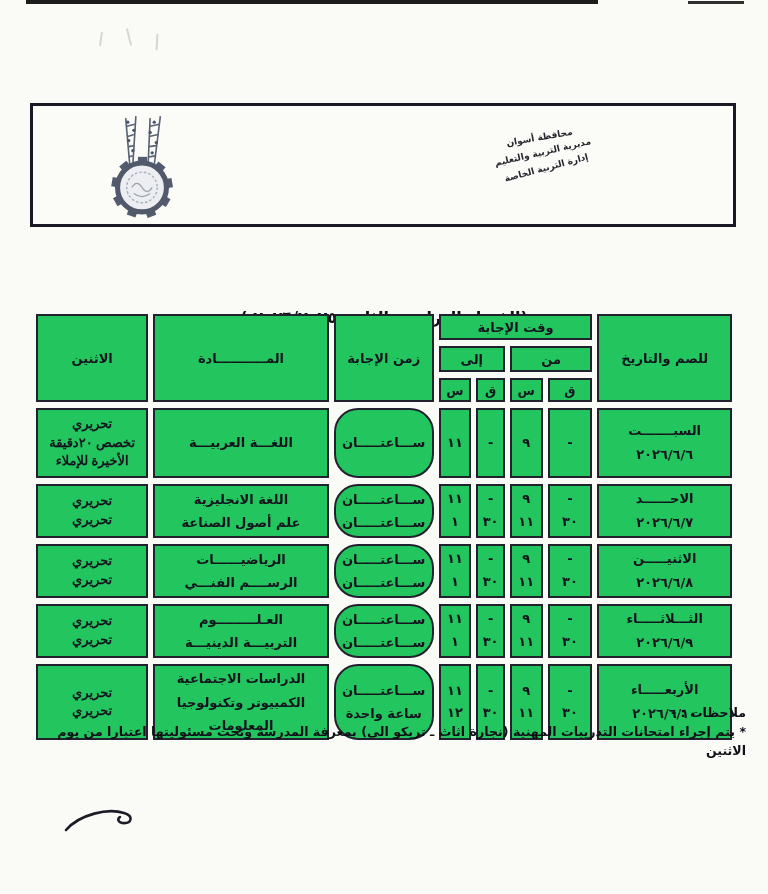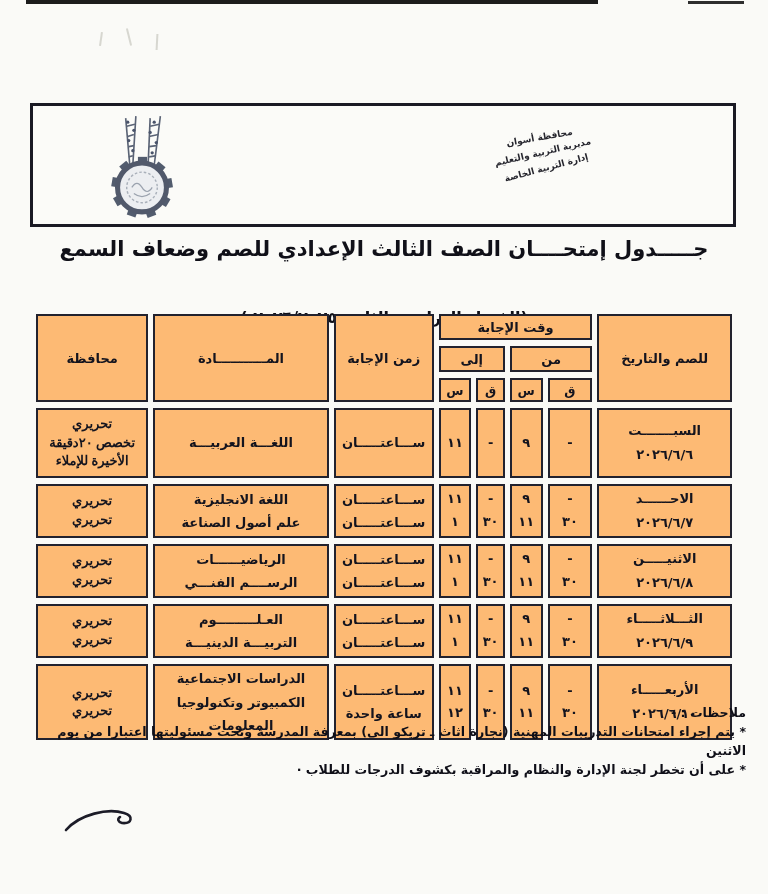--- a/index.html
+++ b/index.html
@@ -37,31 +37,31 @@
     position:absolute; top:273px; left:0; width:100%; text-align:center;
     font-size:16px; font-weight:bold; color:#101018;margin-top:35px;
   }
   
   table.exam {
     position:absolute; left:31px; top:308px; width:706px;
     border-collapse:separate; border-spacing:5px 6px;
     table-layout:fixed; direction:rtl;
   }
   table.exam th, table.exam td {
-    border:2px solid #22222e; background:#fdba74;
+    border:2px solid #22222e; background:#22c55e;
     text-align:center; vertical-align:middle;
     font-weight:bold; font-size:13px; color:#14141e;
     white-space:pre-line; padding:1px 2px; overflow:hidden;
   }
   tr.hrow1 th, tr.hrow2 th { height:20px; }
   tr.hrow3 th { height:18px; font-size:12.5px; }
   th.big { font-size:13.5px; }
   td.day { font-size:14.5px; line-height:1.85; }
   td.tnum { font-size:13px; line-height:1.75;margin-top:16px; }
-  td.dur { font-size:12.5px; line-height:1.8; }
+  td.dur { font-size:12.5px; line-height:1.8;border-radius:24px; }
   td.subj { font-size:13px; line-height:1.8; }
   td.note { font-size:11.5px; line-height:1.45;font-family:Liberation Serif, serif; }
   tr.r1 td { height:64px; }
   tr.rN td { height:46px; }
   
   .footer {
     position:absolute; left:24px; top:704px; width:722px;
     direction:rtl; text-align:right; font-weight:bold;
     font-size:12.6px; color:#0f0f18; line-height:1.5;
   }
@@ -125,41 +125,40 @@
       <path d="M40 74 Q45 66 50 74 T60 74" fill="none" stroke="#9aa2ae" stroke-width="1.2"></path>
       <path d="M42 80 Q50 86 58 80" fill="none" stroke="#9aa2ae" stroke-width="1.2"></path>
     </svg>
     <div class="stamp">
       <div>محافظة أسوان</div>
       <div>مديرية التربية والتعليم</div>
       <div>إدارة التربية الخاصة</div>
     </div>
   </div>
 
-  <div class="title">جـــــدول إمتحــــان الصف الثالث الإعدادي للصم وضعاف السمع</div>
   <div class="subtitle">(الفصل الدراسي الثانى  ٢٠٢٦/٢٠٢٥ )</div>
 
   <table class="exam">
     <colgroup>
       <col style="width:132px">
         <col style="width:44px">
         <col style="width:32px">
       <col style="width:28px">
         <col style="width:32px">
         <col style="width:98px">
       <col style="width:172px">
         <col style="width:110px">
     </colgroup>
     <tbody>
         <tr class="hrow1">
       <th class="big" rowspan="3">للصم والتاريخ</th>
       <th colspan="4">وقت الإجابة</th>
       <th class="big" rowspan="3">زمن الإجابة</th>
       <th class="big" rowspan="3">المـــــــــــادة</th>
-      <th class="big" rowspan="3">محافظة</th>
+      <th class="big" rowspan="3">الاثنين</th>
     </tr>
     <tr class="hrow2">
       <th colspan="2">من</th>
       <th colspan="2">إلى</th>
     </tr>
     <tr class="hrow3">
       <th>ق</th>
       <th>س</th>
       <th>ق</th>
       <th>س</th>
@@ -253,20 +252,19 @@
 الكمبيوتر وتكنولوجيا المعلومات</td>
       <td class="note">تحريري
 تحريري</td>
     </tr>
   </tbody>
     </table>
 
   <div class="footer">
     <div class="ln">ملاحظات : -</div>
     <div class="ln">* يتم إجراء امتحانات التدريبات المهنية (نجارة اثاث ـ تريكو الى) بمعرفة المدرسة وتحت مسئوليتها اعتبارا من يوم الاثنين</div>
-    <div class="ln">* على أن تخطر لجنة الإدارة والنظام والمراقبة بكشوف الدرجات للطلاب ·</div>
   </div>
 
   <svg class="sig" viewBox="0 0 96 42">
     <path d="M6 26 C20 10 48 4 64 9 C74 12 72 20 62 19 C58 18 57 15 60 13" fill="none" stroke="#1c1c28" stroke-width="2.6" stroke-linecap="round"></path>
   </svg>
 
 </div>
 
 </body></html>

